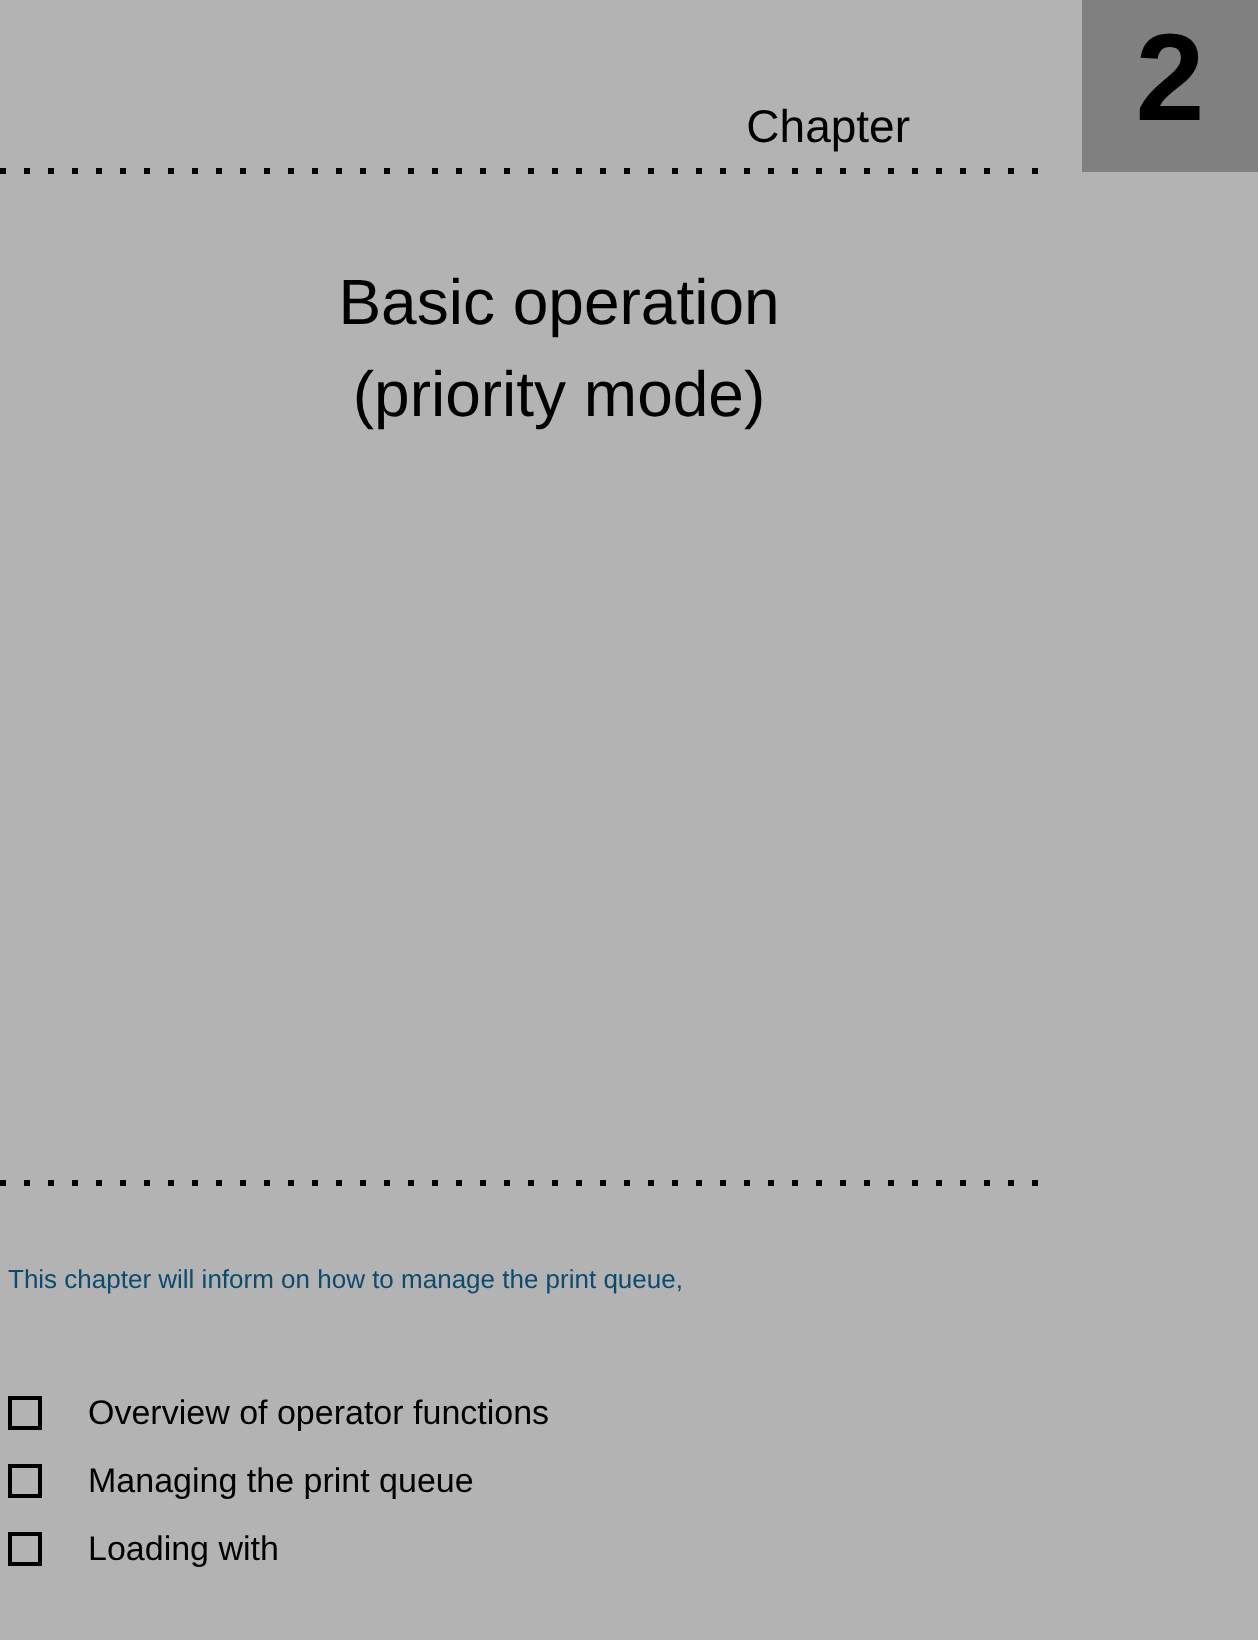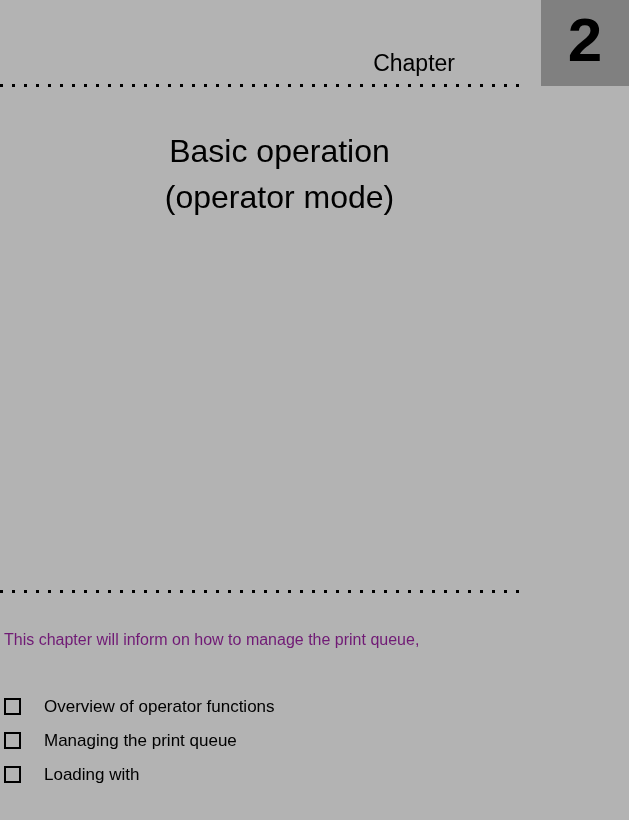--- a/index.html
+++ b/index.html
@@ -111,23 +111,23 @@
 
   
   .intro {
     position: absolute;
     left: 4px;
     top: 628px;
     width: 560px;
   }
 
   .intro-line {
-    font-size: 16px;
+    font-size: 13px;
     line-height: 24px;
-    color: #701a75;
+    color: #0c4a6e;
     white-space: nowrap;
   }
 
   
   .toc {
     position: absolute;
     left: 0;
     top: 690px;
     width: 600px;
   }
@@ -182,21 +182,21 @@
     <div class="chapter-word">Chapter</div>
     <div class="chapter-number-block">
       <div class="chapter-number">2</div>
     </div>
   </div>
 
   <div class="dotted-rule dotted-rule-top"></div>
 
   <div class="title-block">
     <div class="title-line">Basic operation</div>
-    <div class="title-line">(operator mode)</div>
+    <div class="title-line">(priority mode)</div>
   </div>
 
   <div class="dotted-rule dotted-rule-bottom"></div>
 
   <div class="intro">
     <div class="intro-line">This chapter will inform on how to manage the print queue,</div>
   </div>
 
   <div class="toc">
 

